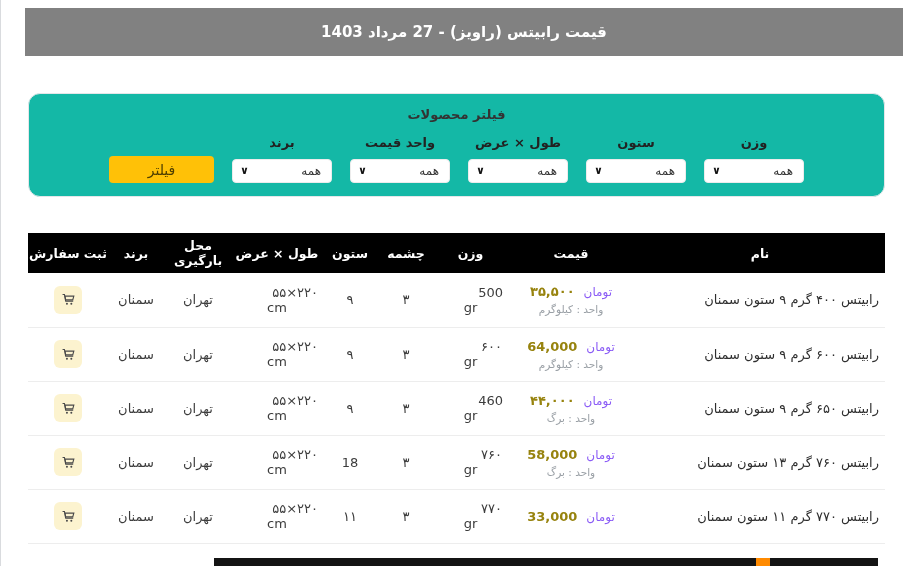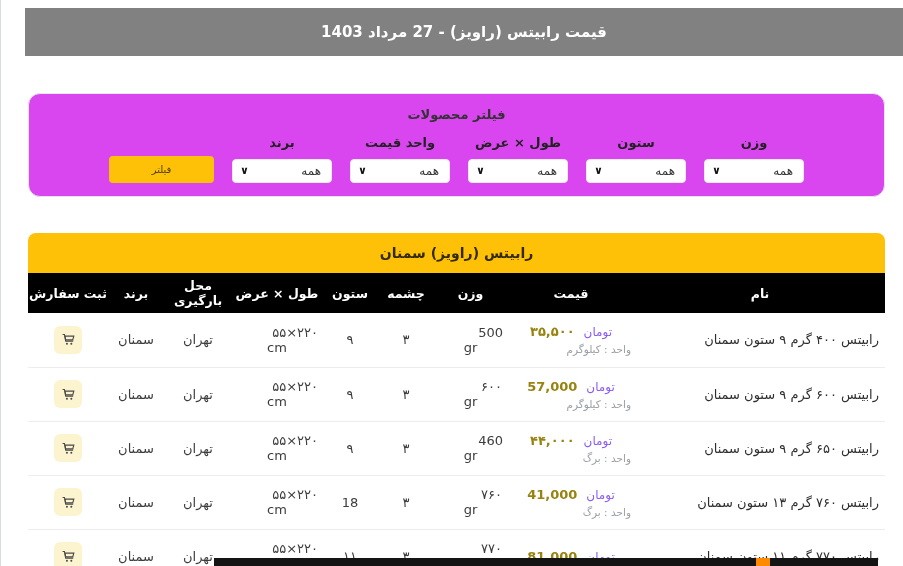--- a/index.html
+++ b/index.html
@@ -18,21 +18,21 @@
     background: #818181;
     display: flex; align-items: center; justify-content: center;
     color: #ffffff; font-size: 15px; font-weight: bold;
     direction: rtl;
     margin-left: 16px;
   }
 
   
   #filter-panel {
     position: absolute; top: 93px; left: 27px; width: 857px; height: 104px;
-    background: #d946ef;
+    background: #14b8a6;
     border: 1px solid #e4e6e9;
     border-radius: 12px;
     direction: rtl;
   }
   .filter-title { text-align: center; margin-top: 13px; font-size: 13px; font-weight: 600; color: #333; }
   .filter-row {
     display: flex; flex-direction: row; justify-content: center; align-items: flex-end;
     gap: 18px; margin-top: 13px;
   }
   .filter-group { display: flex; flex-direction: column; align-items: center; gap: 9px; }
@@ -46,21 +46,21 @@
     padding: 0 10px 0 22px;
     font-size: 12px; color: #333; font-family: inherit;
   }
   .chevron {
     position: absolute; left: 8px; top: 50%; transform: translateY(-55%);
     font-size: 11px; font-weight: bold; color: #111; pointer-events: none; line-height: 1;
   }
   .filter-button {
     width: 105px; height: 27px;
     background: #ffc107; border: none; border-radius: 4px;
-    font-size: 10px; color: #4d3e00; font-family: inherit; cursor: pointer; margin-top: 12px;
+    font-size: 14px; color: #4d3e00; font-family: inherit; cursor: pointer; margin-top: 12px;
   }
 
   
   #table-card { position: absolute; top: 233px; left: 27px; width: 857px; direction: rtl; }
   .banner {
     height: 40px; background: #ffc107; border-radius: 8px 8px 0 0;
     display: flex; align-items: center; justify-content: center;
     font-size: 14px; font-weight: bold; color: #332a00;
   }
   table { width: 100%; border-collapse: collapse; table-layout: fixed; }
@@ -72,21 +72,21 @@
     background: #ffffff; height: 54px;
     text-align: center; vertical-align: middle;
     font-size: 13px; color: #3c3c3c;
     border-bottom: 1px solid #ededed; padding: 0 4px;
   }
   td.name-cell { text-align: right; padding-right: 6px; color: #2e2e2e; }
   .ltr { direction: ltr; unicode-bidi: isolate; margin-left: 42px; }
   .price-line { direction: ltr; display: flex; justify-content: center; align-items: baseline; gap: 9px; }
   .price-num { color: #97830e; font-weight: bold; font-size: 13px; }
   .price-cur { color: #8b5cf6; font-size: 12px; }
-  .price-unit { margin-top: 4px; font-size: 10.5px; color: #9aa0a6; text-align: right; }
+  .price-unit { margin-top: 4px; font-size: 10.5px; color: #9aa0a6; text-align: center; }
   .cart-btn {
     width: 28px; height: 28px; background: #fcf3cf;
     border: none; border-radius: 6px; cursor: pointer;
     display: inline-flex; align-items: center; justify-content: center;
   }
 
   
   #bottom-bar { position: absolute; top: 558px; left: 213px; width: 664px; height: 8px; background: #141414; }
   #bottom-accent { position: absolute; top: 558px; left: 755px; width: 14px; height: 8px; background: #ff8a00; }
 </style>
@@ -119,21 +119,20 @@
       </div>
       <div class="filter-group">
         <div class="filter-label">برند</div>
         <div class="select-wrap"><select><option>همه</option></select><span class="chevron">∨</span></div>
       </div>
       <button class="filter-button" id="filter-submit">فیلتر</button>
   </div>
 </div>
 
 <div id="table-card">
-  <div class="banner">رابیتس (راویز) سمنان</div>
   <table>
     <colgroup>
       <col style="width:250px">
         <col style="width:128px">
         <col style="width:73px">
       <col style="width:56px">
         <col style="width:56px">
         <col style="width:90px">
       <col style="width:68px">
         <col style="width:56px">
@@ -174,21 +173,21 @@
                 <path d="M6.3 6.5h14.2l-1.7 6H7.5z" fill="none" stroke="#4a4a4a" stroke-width="1.8"></path>
                 <circle cx="9.5" cy="18.8" r="1.6" fill="#4a4a4a"></circle>
                 <circle cx="16.5" cy="18.8" r="1.6" fill="#4a4a4a"></circle>
               </svg>
             </button></td>
         </tr>
         <tr>
           <td class="name-cell">رابیتس ۶۰۰ گرم ۹ ستون سمنان</td>
           <td>
             <div class="price-line">
-              <span class="price-num">57,000</span>
+              <span class="price-num">64,000</span>
               <span class="price-cur">تومان</span>
             </div>
             <div class="price-unit">واحد : کیلوگرم</div>
           </td>
           <td><span class="ltr">۶۰۰ gr</span></td>
           <td>۳</td>
           <td>۹</td>
           <td><span class="ltr">۵۵×۲۲۰ cm</span></td>
           <td>تهران</td>
           <td>سمنان</td>
@@ -222,21 +221,21 @@
                 <path d="M6.3 6.5h14.2l-1.7 6H7.5z" fill="none" stroke="#4a4a4a" stroke-width="1.8"></path>
                 <circle cx="9.5" cy="18.8" r="1.6" fill="#4a4a4a"></circle>
                 <circle cx="16.5" cy="18.8" r="1.6" fill="#4a4a4a"></circle>
               </svg>
             </button></td>
         </tr>
         <tr>
           <td class="name-cell">رابیتس ۷۶۰ گرم ۱۳ ستون سمنان</td>
           <td>
             <div class="price-line">
-              <span class="price-num">41,000</span>
+              <span class="price-num">58,000</span>
               <span class="price-cur">تومان</span>
             </div>
             <div class="price-unit">واحد : برگ</div>
           </td>
           <td><span class="ltr">۷۶۰ gr</span></td>
           <td>۳</td>
           <td>18</td>
           <td><span class="ltr">۵۵×۲۲۰ cm</span></td>
           <td>تهران</td>
           <td>سمنان</td>
@@ -246,21 +245,21 @@
                 <path d="M6.3 6.5h14.2l-1.7 6H7.5z" fill="none" stroke="#4a4a4a" stroke-width="1.8"></path>
                 <circle cx="9.5" cy="18.8" r="1.6" fill="#4a4a4a"></circle>
                 <circle cx="16.5" cy="18.8" r="1.6" fill="#4a4a4a"></circle>
               </svg>
             </button></td>
         </tr>
         <tr>
           <td class="name-cell">رابیتس ۷۷۰ گرم ۱۱ ستون سمنان</td>
           <td>
             <div class="price-line">
-              <span class="price-num">81,000</span>
+              <span class="price-num">33,000</span>
               <span class="price-cur">تومان</span>
             </div>
           </td>
           <td><span class="ltr">۷۷۰ gr</span></td>
           <td>۳</td>
           <td>۱۱</td>
           <td><span class="ltr">۵۵×۲۲۰ cm</span></td>
           <td>تهران</td>
           <td>سمنان</td>
           <td><button class="cart-btn">

